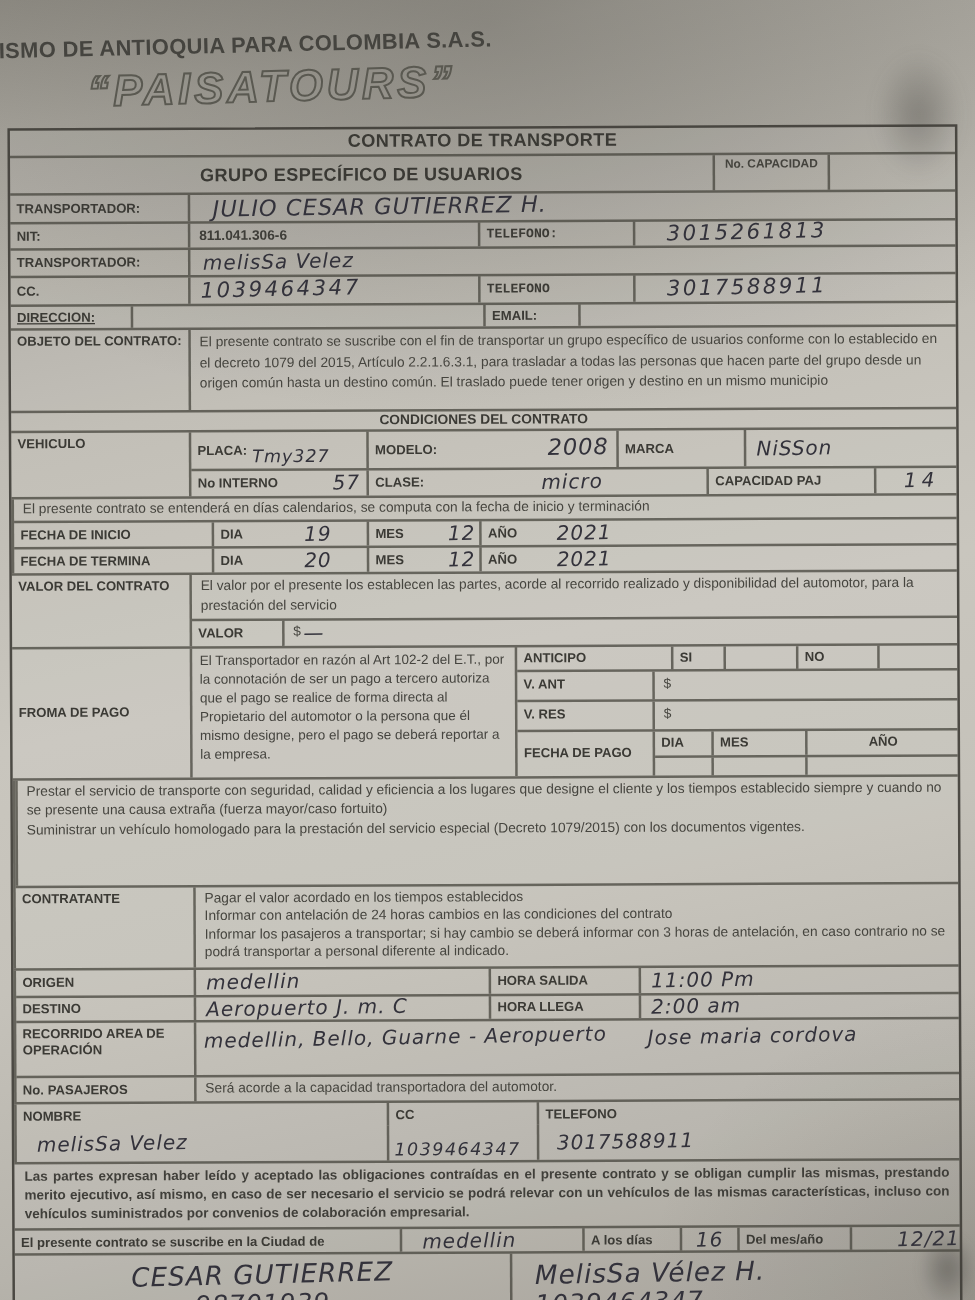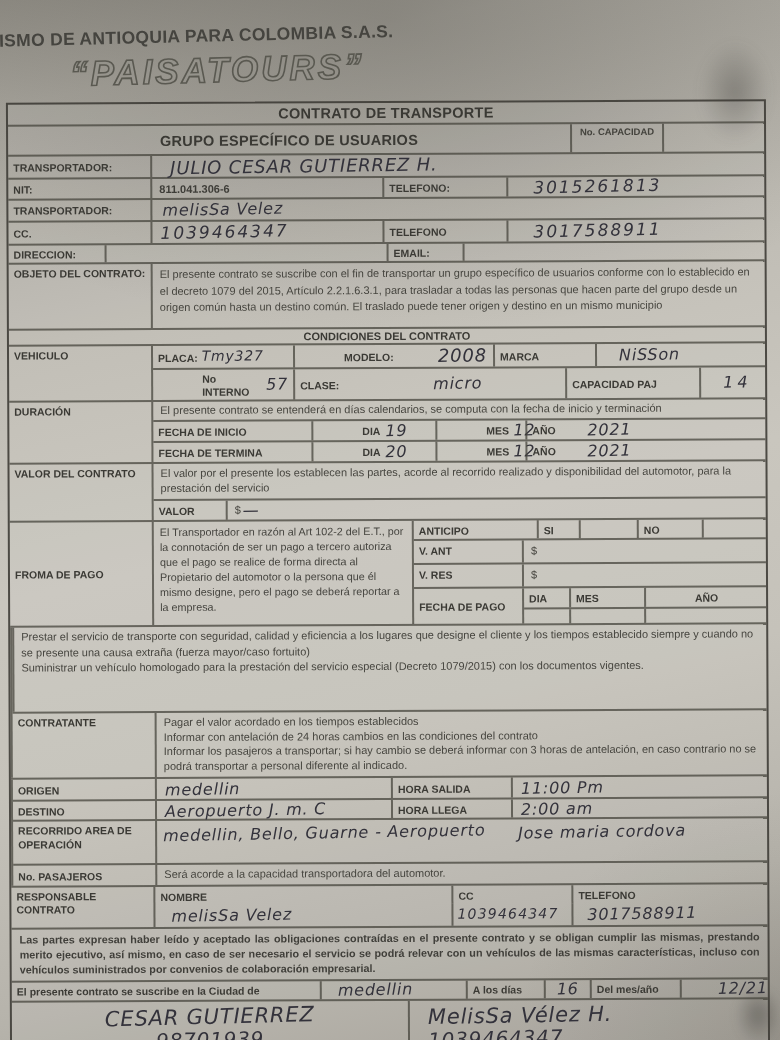--- a/index.html
+++ b/index.html
@@ -42,45 +42,45 @@
   }
   .row { display:flex; align-items:stretch; border-top:2px solid rgba(70,68,60,0.75); }
   .row.first { border-top:none; }
   .c { border-left:2px solid rgba(70,68,60,0.75); position:relative; }
   .c.first { border-left:none; }
   .lbl { font-weight:bold; font-size:10.5px; padding:3px 4px 1px 5px; line-height:1.25; color:#3b3a35; }
   .txt { font-size:11px; line-height:15.5px; padding:2px 7px 2px 7px; color:#46453f; }
   .ctr { text-align:center; }
   .grow { flex:1 1 auto; min-width:0; }
   .vctr { display:flex; align-items:center; }
-  .sb { justify-content:space-between;padding-left:44px; }
+  .sb { justify-content:space-between; }
 
   .hw {
     font-family:"DejaVu Sans", sans-serif; font-style:italic;
     color:#33323b; letter-spacing:0.8px; line-height:1.1;
     display:inline-block; white-space:nowrap;
   }
   .hw-lg { font-size:18px; transform:rotate(-0.6deg); }
   .hw-md { font-size:16px; transform:rotate(-0.8deg); }
-  .hw-sm { font-size:14px; }
+  .hw-sm { font-size:14px;margin-top:13px; }
   .hw-num { font-size:17px; letter-spacing:2px; transform:rotate(-1deg); }
 
   
   .group { display:flex; border-top:2px solid rgba(70,68,60,0.75); }
   .glabel { width:142px; flex:0 0 142px; }
   .gbody { flex:1 1 auto; min-width:0; border-left:2px solid rgba(70,68,60,0.75); }
   .gbody > .row:first-child, .gbody > .group:first-child { border-top:none; }
 
   
   .w142 { width:142px; flex:0 0 142px; }
-  .w96  { width:96px;  flex:0 0 96px; }
+  .w96  { width:96px;  flex:0 0 96px;text-decoration:underline; }
   .w76  { width:76px;  flex:0 0 76px; }
   .w282 { width:282px; flex:0 0 282px; }
   .w232 { width:232px; flex:0 0 232px; }
-  .w124 { width:124px; flex:0 0 124px; }
+  .w124 { width:124px; flex:0 0 124px;font-family:Liberation Mono, monospace; }
 
   .title-row { min-height:20px; }
   .title-main { font-size:14.5px; font-weight:bold; letter-spacing:0.3px; padding:2px 0 1px; color:#3a3934; }
   .subtitle-row .left { min-height:28px; }
   .nocontrato { width:92px; flex:0 0 92px; font-size:9.5px; font-weight:bold; text-align:center; line-height:1.25; padding-top:2px; color:#44433d; }
   .noc-empty { width:102px; flex:0 0 102px; }
 
   .band { font-size:11px; font-weight:bold; text-align:center; padding:1px 0; color:#3b3a35; }
 
   .fp-left { width:258px; flex:0 0 258px; font-size:10.8px; line-height:15px; padding:3px 6px; color:#45443f; }
@@ -176,21 +176,21 @@
           <span class="lbl">PLACA:</span>
           <span class="hw hw-sm">Tmy327</span>
         </div>
         <div class="c vctr sb" style="width:200px;flex:0 0 200px">
           <span class="lbl">MODELO:</span>
           <span class="hw hw-lg" style="margin-right:6px">2008</span>
         </div>
         <div class="c vctr" style="width:102px;flex:0 0 102px">
           <span class="lbl">MARCA</span>
         </div>
-        <div class="c grow vctr" style="padding-left:22px">
+        <div class="c grow vctr" style="padding-left:8px">
           <span class="hw hw-md">NiSSon</span>
         </div>
       </div>
       <div class="row" style="min-height:22px">
         <div class="c first vctr sb" style="width:140px;flex:0 0 140px">
           <span class="lbl">No INTERNO</span>
           <span class="hw hw-md" style="margin-right:5px">57</span>
         </div>
         <div class="c vctr" style="width:272px;flex:0 0 272px">
           <span class="lbl">CLASE:</span>
@@ -200,21 +200,20 @@
           <span class="lbl">CAPACIDAD PAJ</span>
         </div>
         <div class="c grow vctr" style="padding-left:22px">
           <span class="hw hw-md" style="letter-spacing:4px">14</span>
         </div>
       </div>
     </div>
   </div>
 
   <div class="group">
-    <div class="glabel lbl">DURACIÓN</div>
     <div class="gbody">
       <div class="row first">
         <div class="c first grow txt" style="padding-top:1px;padding-bottom:1px">El presente contrato se entenderá en días calendarios, se computa con la fecha de inicio y terminación</div>
       </div>
       <div class="row" style="min-height:21px">
         <div class="c first vctr" style="width:158px;flex:0 0 158px">
             <span class="lbl">FECHA DE INICIO</span>
           </div>
         <div class="c vctr sb" style="width:124px;flex:0 0 124px">
           <span class="lbl">DIA</span>
@@ -377,21 +376,20 @@
       <div class="row" style="min-height:18px">
         <div class="c first w142 vctr">
             <span class="lbl">No. PASAJEROS</span>
           </div>
         <div class="c grow txt vctr">Será acorde a la capacidad transportadora del automotor.</div>
       </div>
     </div>
   </div>
 
   <div class="group">
-    <div class="glabel lbl">RESPONSABLE CONTRATO</div>
     <div class="gbody">
       <div class="row first" style="min-height:14px">
         <div class="c first" style="width:296px;flex:0 0 296px"><span class="lbl" style="padding-top:1px">NOMBRE</span></div>
         <div class="c" style="width:120px;flex:0 0 120px"><span class="lbl" style="padding-top:1px">CC</span></div>
         <div class="c grow"><span class="lbl" style="padding-top:1px">TELEFONO</span></div>
       </div>
       <div class="row" style="min-height:22px;border-top:none">
         <div class="c first vctr" style="width:296px;flex:0 0 296px;padding-left:16px">
             <span class="hw hw-md">melisSa Velez</span>
           </div>

